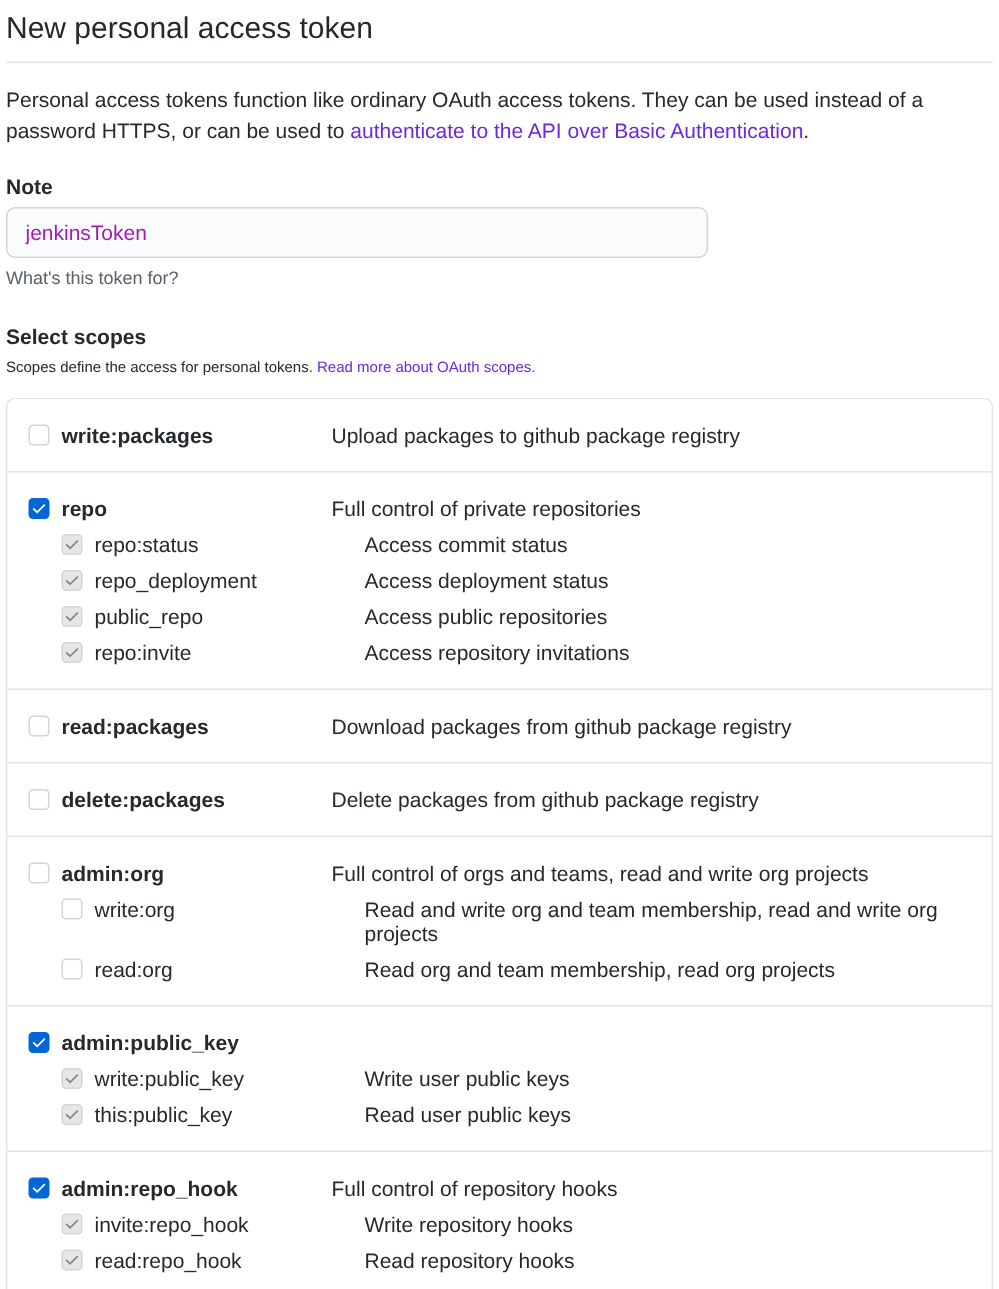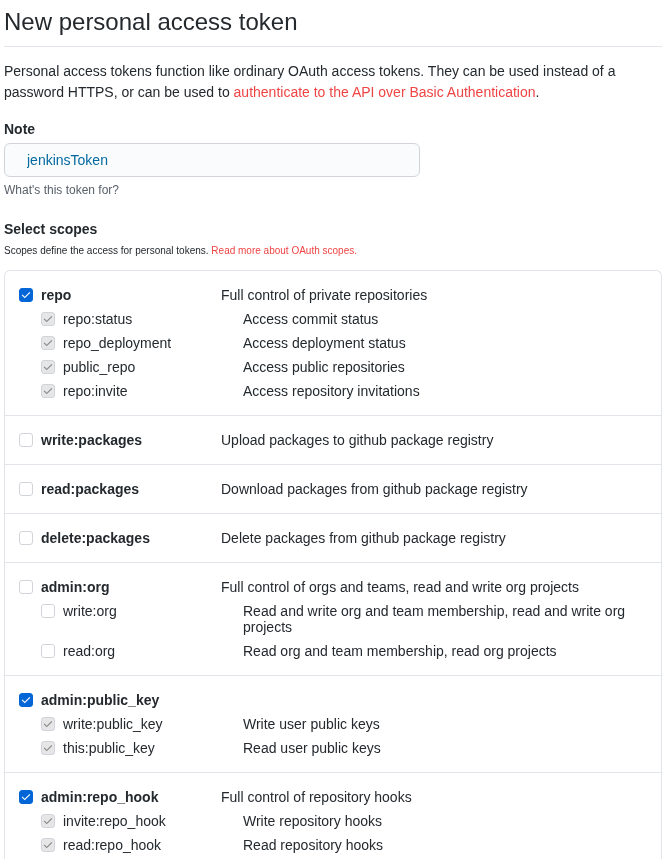--- a/index.html
+++ b/index.html
@@ -5,51 +5,51 @@
     * { box-sizing: border-box; margin: 0; padding: 0; }
     body {
       font-family: -apple-system, BlinkMacSystemFont, "Segoe UI", Helvetica, Arial, sans-serif;
       font-size: 14px;
       color: #24292e;
       background: #fff;
       padding: 8px 4px;
       width: 666px;
     }
     h1 {
-      font-size: 24px;
+      font-size: 20px;
       font-weight: 400;
       color: #24292e;
       padding-bottom: 10px;
       border-bottom: 1px solid #e1e4e8;
       margin-bottom: 14px;
     }
     .intro {
       font-size: 14px;
       color: #24292e;
       margin-bottom: 18px;
       line-height: 1.5;
     }
     a.link {
-      color: #ef4444;
+      color: #6d28d9;
       text-decoration: none;
     }
     .label-strong {
       font-weight: 600;
       font-size: 14px;
       display: block;
       margin-bottom: 6px;
     }
     .note-input {
-      width: 416px;
-      padding: 6px 22px;
+      width: 468px;
+      padding: 6px 12px;
       font-size: 14px;
       border: 1px solid #d1d5da;
       border-radius: 6px;
       background: #fafbfc;
-      color: #0369a1;
+      color: #a21caf;
       line-height: 20px;
     }
     .help-text {
       color: #586069;
       font-size: 12px;
       margin-top: 6px;
       margin-bottom: 24px;
     }
     .scopes-intro {
       font-size: 10px;
@@ -136,20 +136,29 @@
 
 <div class="label-strong">Select scopes</div>
 <p class="scopes-intro">
   <span>Scopes define the access for personal tokens. </span><a class="link" href="#">Read more about OAuth scopes.</a>
 </p>
 
 <div class="scopes-container" id="scopes-container">
     <div class="scope-group">
       <div class="scope-row">
         <div class="cb-col">
+          <span class="cb"></span>
+        </div>
+        <div class="name-col bold">write:packages</div>
+        <div class="desc-col">Upload packages to github package registry</div>
+      </div>
+    </div>
+    <div class="scope-group">
+      <div class="scope-row">
+        <div class="cb-col">
           <span class="cb checked">
             <svg viewBox="0 0 12 12">
               <path d="M10.2 2.3L4.5 8 1.8 5.3l-1 1L4.5 10l6.7-6.7z"></path>
             </svg>
           </span>
         </div>
         <div class="name-col bold">repo</div>
         <div class="desc-col">Full control of private repositories</div>
       </div>
       <div class="scope-row child">
@@ -195,29 +204,20 @@
         </div>
         <div class="name-col">repo:invite</div>
         <div class="desc-col">Access repository invitations</div>
       </div>
     </div>
     <div class="scope-group">
       <div class="scope-row">
         <div class="cb-col">
           <span class="cb"></span>
         </div>
-        <div class="name-col bold">write:packages</div>
-        <div class="desc-col">Upload packages to github package registry</div>
-      </div>
-    </div>
-    <div class="scope-group">
-      <div class="scope-row">
-        <div class="cb-col">
-          <span class="cb"></span>
-        </div>
         <div class="name-col bold">read:packages</div>
         <div class="desc-col">Download packages from github package registry</div>
       </div>
     </div>
     <div class="scope-group">
       <div class="scope-row">
         <div class="cb-col">
           <span class="cb"></span>
         </div>
         <div class="name-col bold">delete:packages</div>

